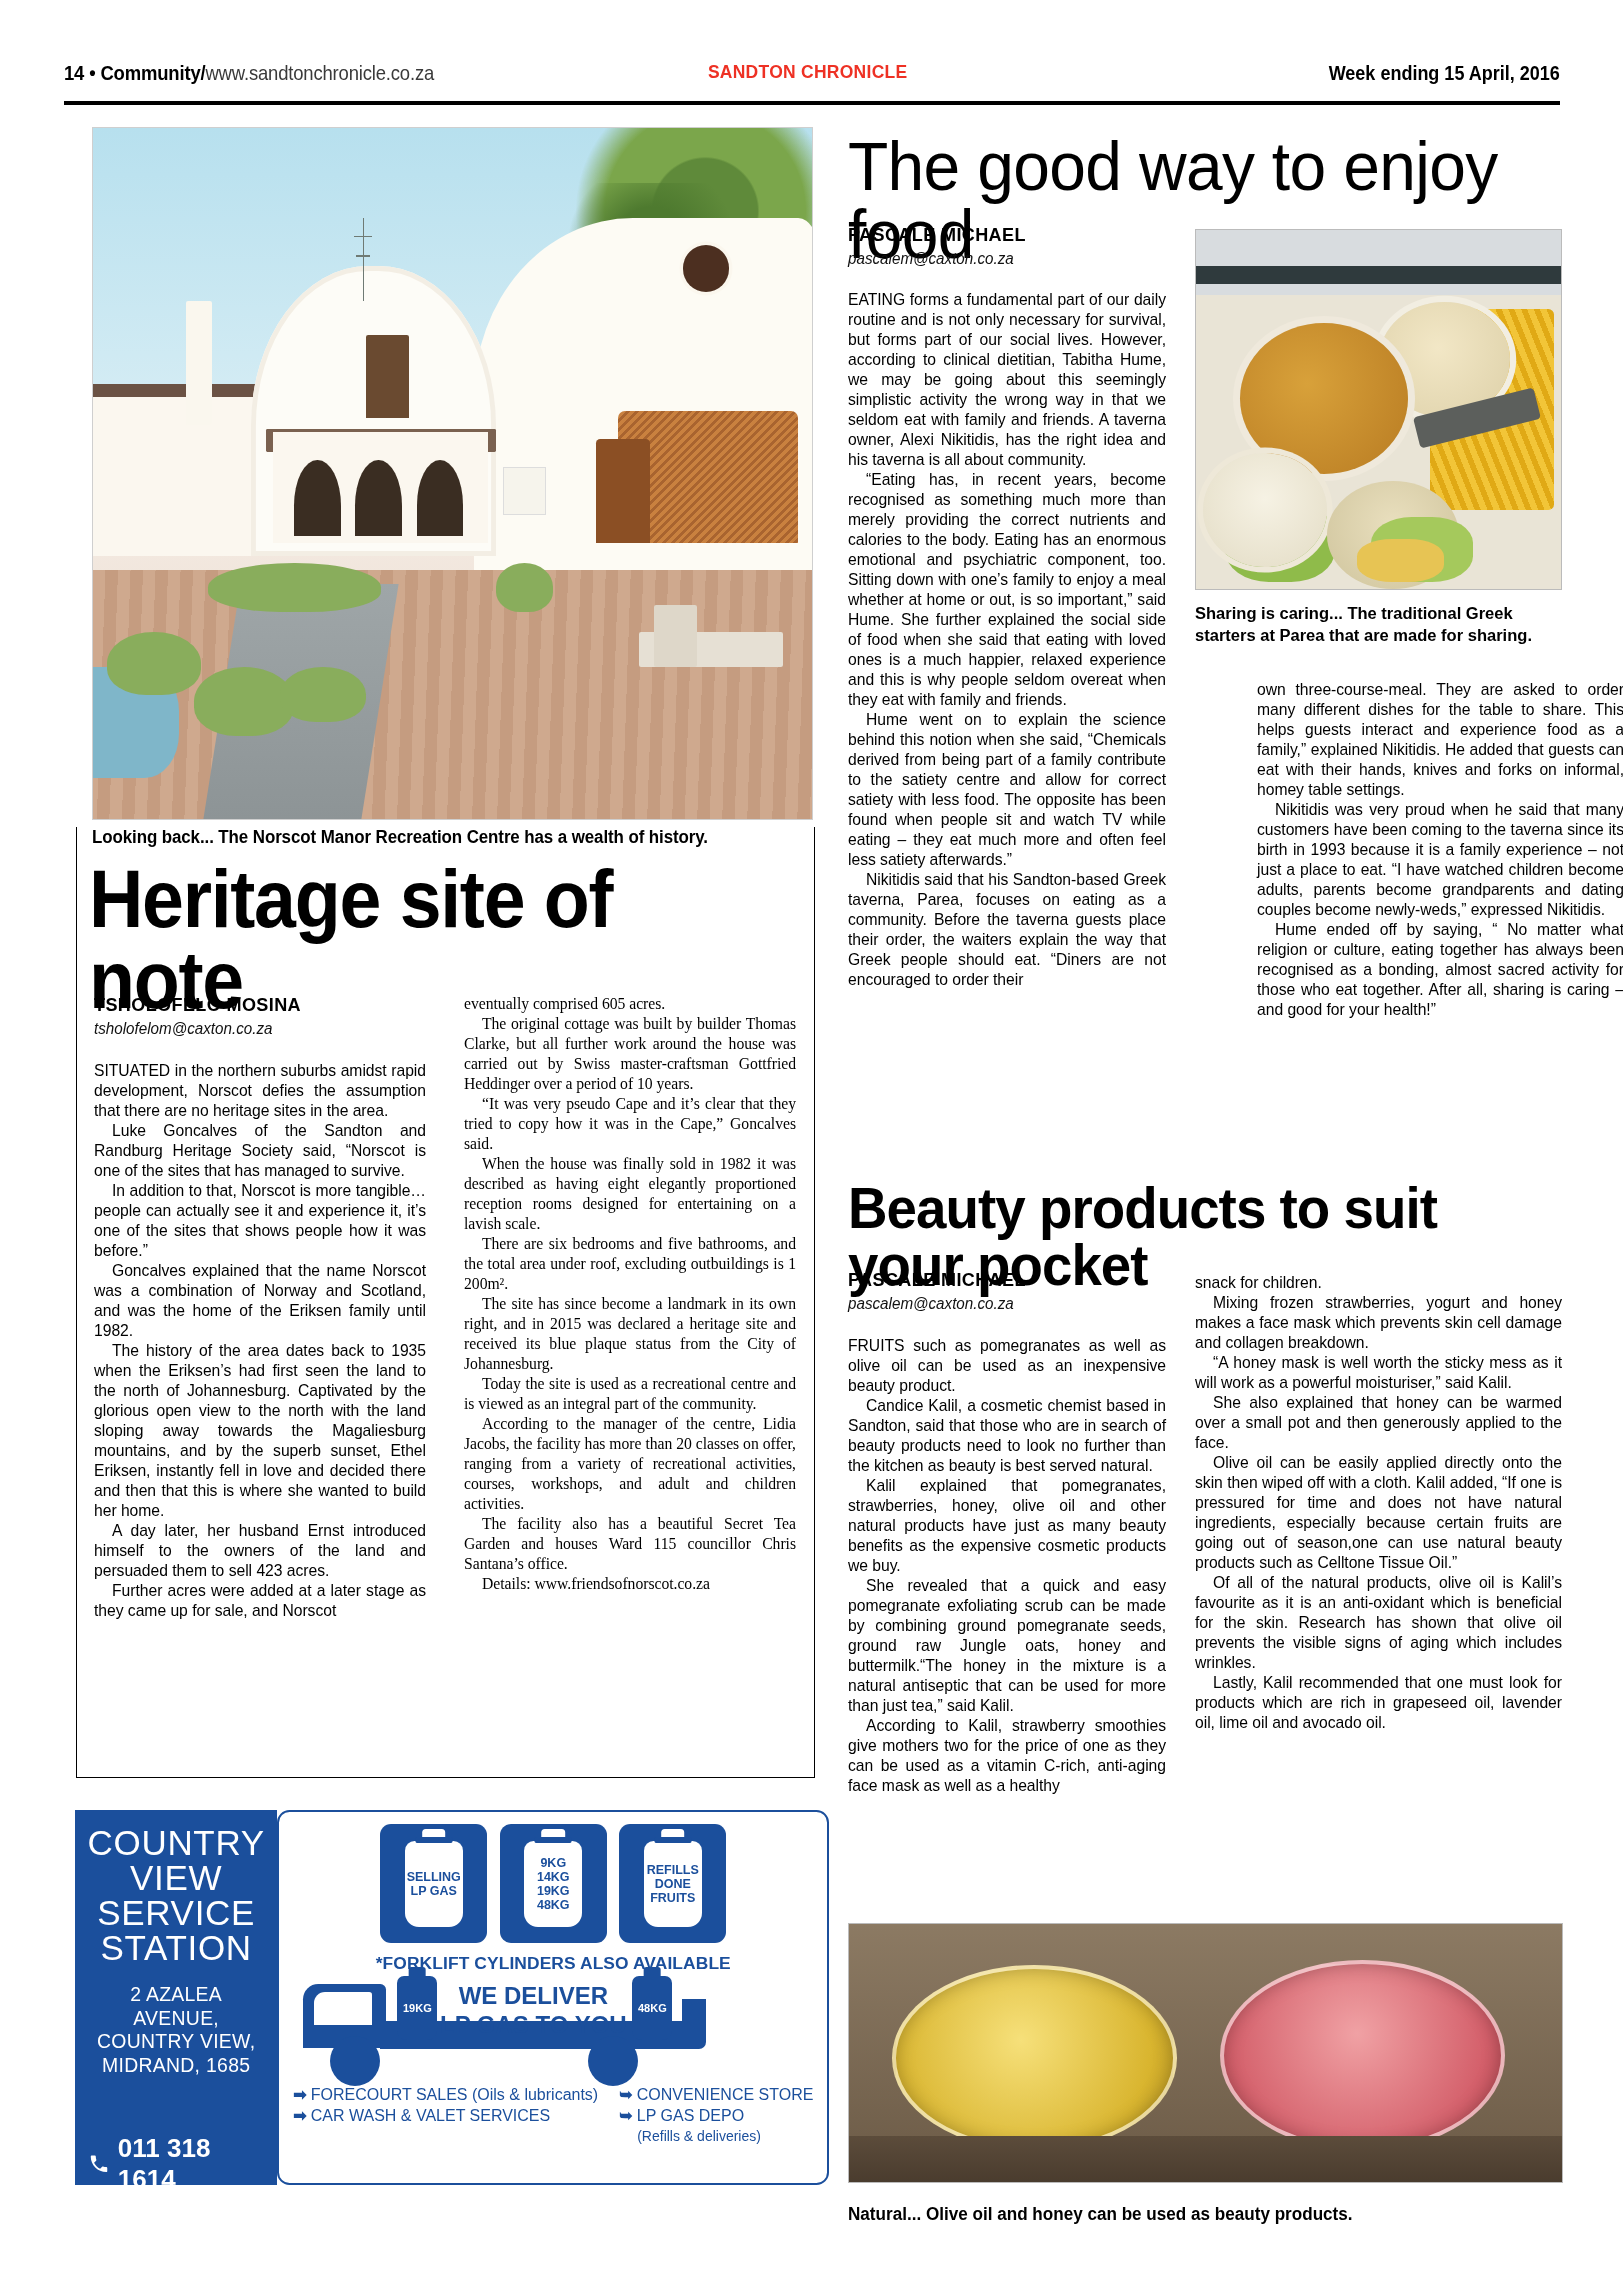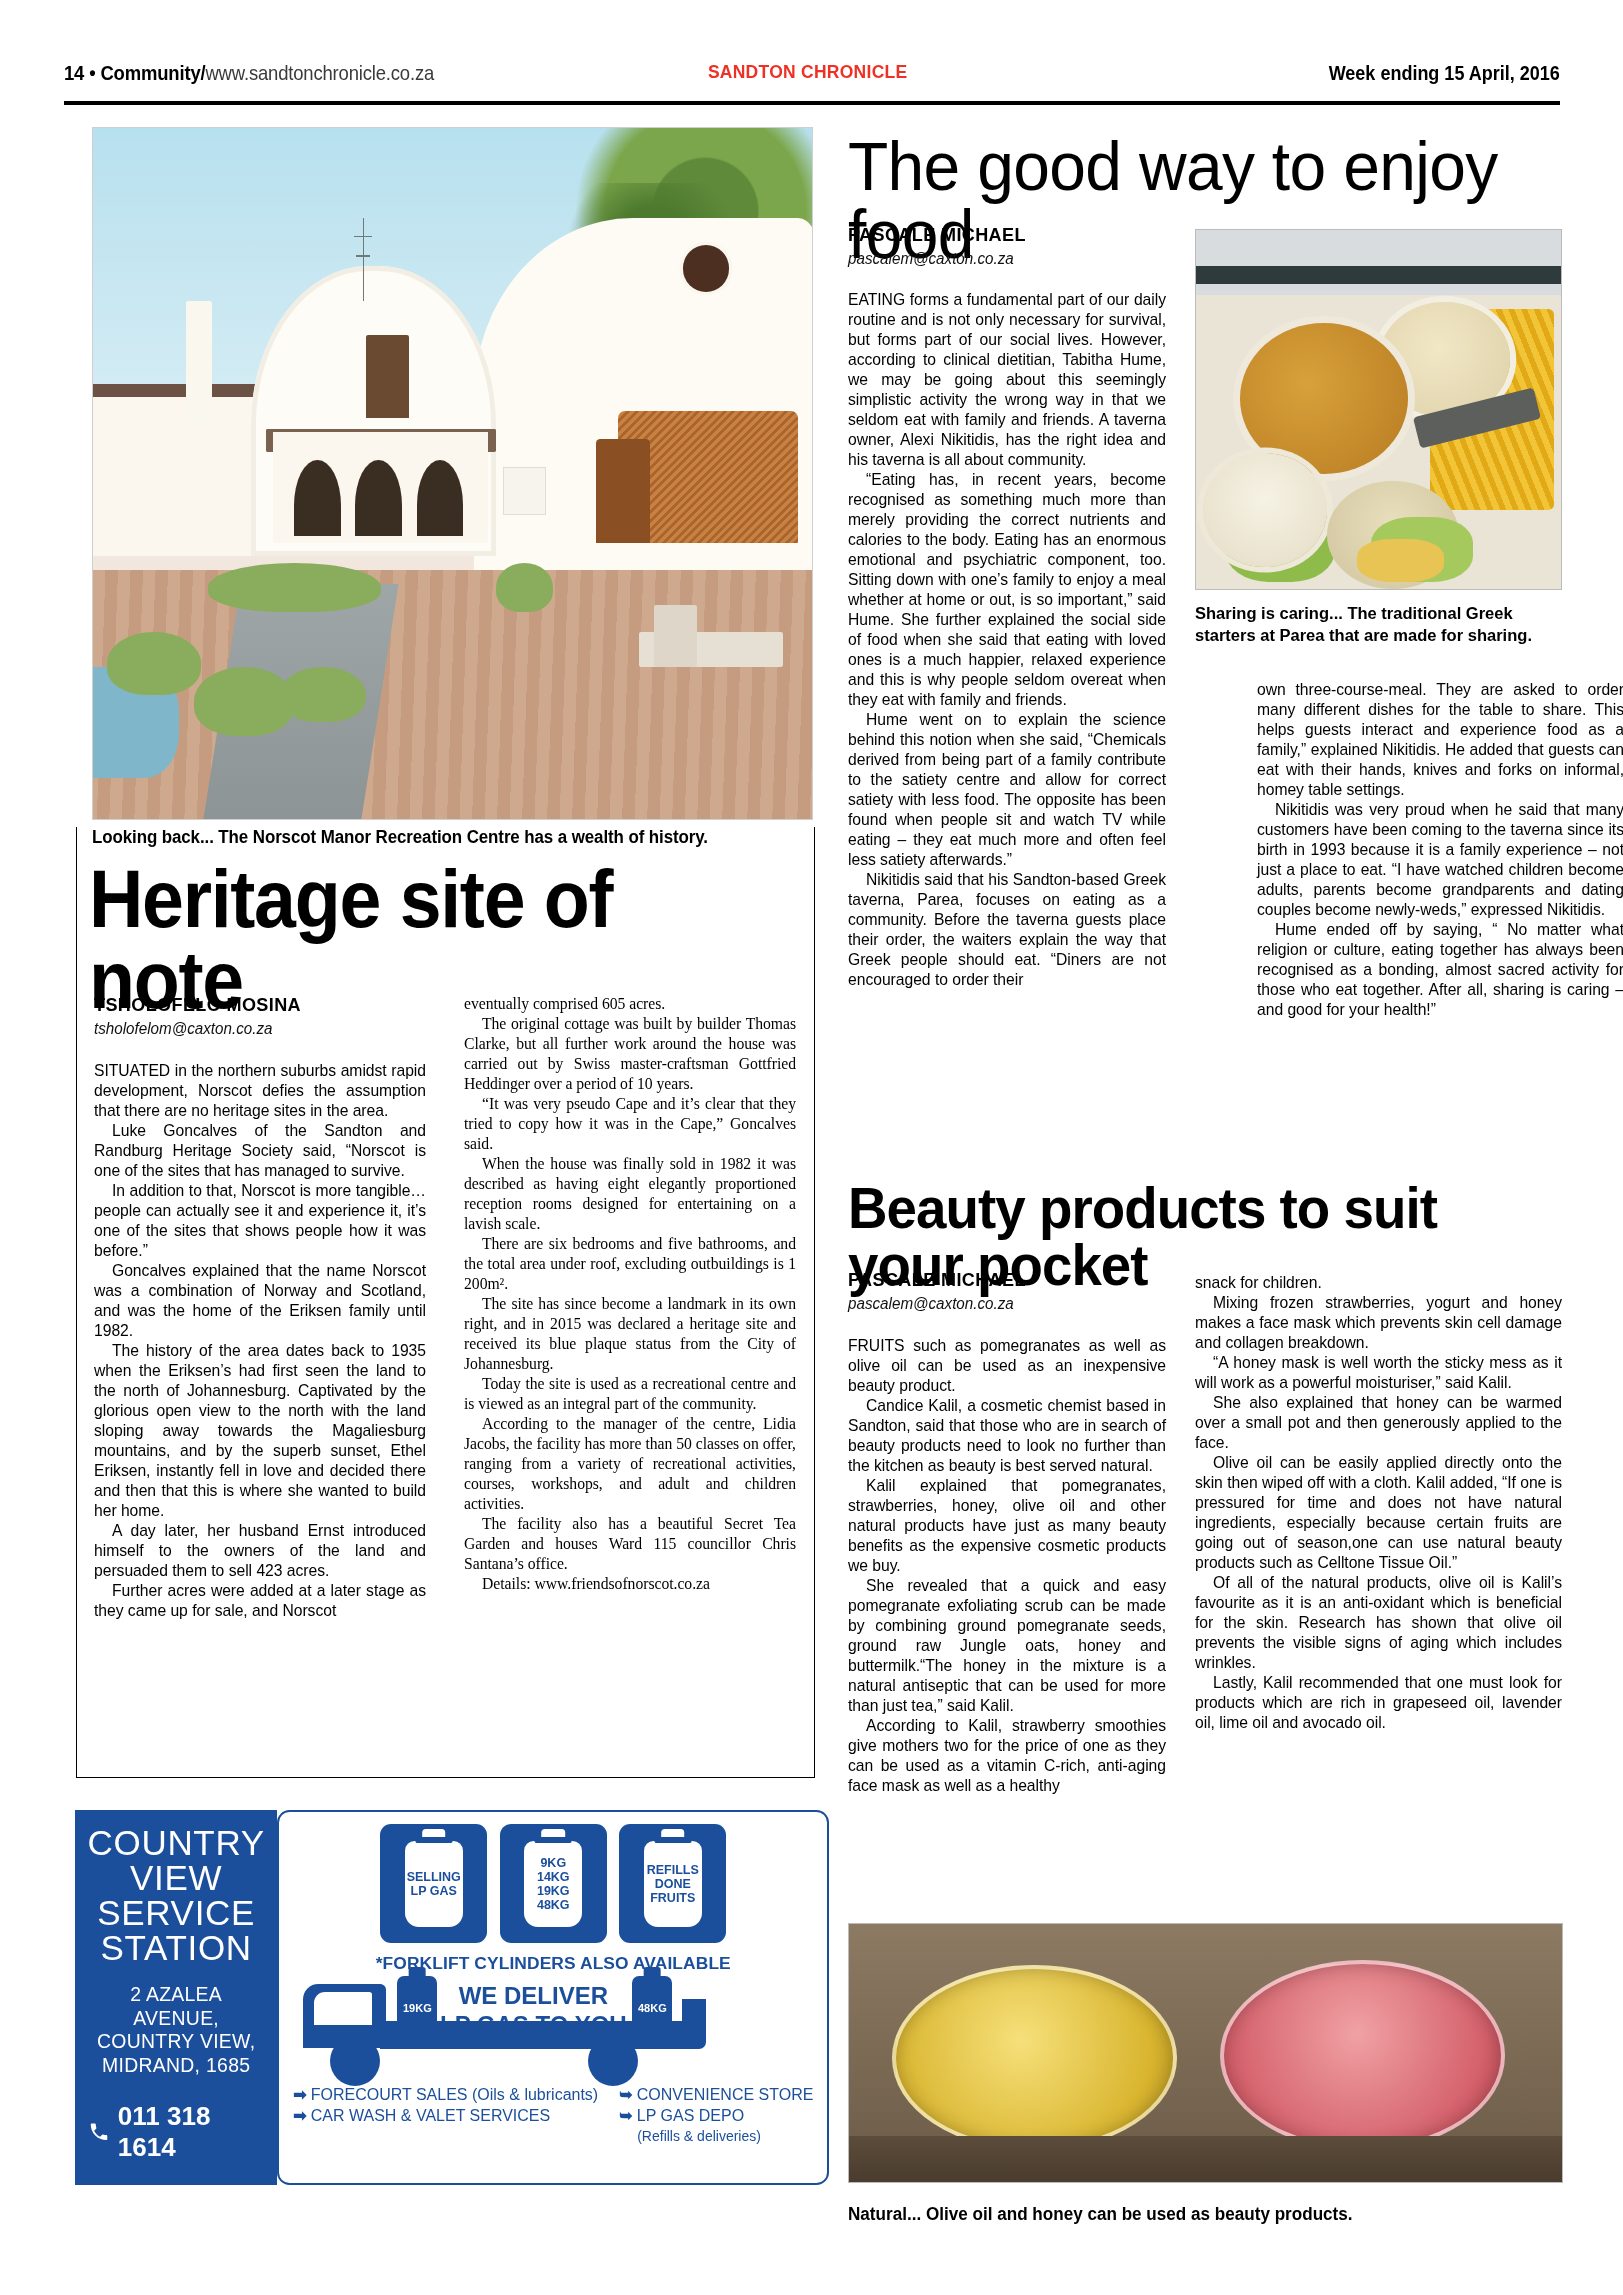--- a/index.html
+++ b/index.html
@@ -230,21 +230,21 @@
   }
   .ad-title {
     font-weight:400; font-size:35px; line-height:35px; text-align:center;
     letter-spacing:0.7px;
   }
   .ad-addr {
     margin-top:18px; font-size:19.4px; line-height:23.6px; text-align:center;
     letter-spacing:0.3px;
   }
   .ad-divider{width:88%;height:2.1px;background:#dce6f4;margin:15.3px 0 8.3px;}
-  .ad-phone{display:flex;align-items:center;gap:8.3px;font-size:26px;font-weight:700;}
+  .ad-phone{display:flex;align-items:center;gap:8.3px;font-size:26px;font-weight:700;margin-top:32px;}
   .ad-phone svg{width:23.6px;height:23.6px;fill:#fff;}
   .ad-contact{margin-top:5.6px;font-size:17.4px;line-height:21.5px;align-self:flex-start;padding-left:11px;}
   .ad-contact .lbl{display:inline-block;width:83px;}
 
   .ad-right{
     flex:1; background:#ffffff; border:2.8px solid #1b4f9c; border-radius:12.5px;
     border-left-width:2.8px; padding:9.7px 11px 7px; position:relative;
   }
   .cyl-row{display:flex;gap:12.5px;justify-content:center;margin-top:2.8px;}
   .cyl-box{
@@ -362,21 +362,21 @@
       <p>Further acres were added at a later stage as they came up for sale, and Norscot</p>
     </div>
   <div class="col" id="heritage-col-2">
       <p class="first">eventually comprised 605 acres.</p>
       <p>The original cottage was built by builder Thomas Clarke, but all further work around the house was carried out by Swiss master-craftsman Gottfried Heddinger over a period of 10 years.</p>
       <p>“It was very pseudo Cape and it’s clear that they tried to copy how it was in the Cape,” Goncalves said.</p>
       <p>When the house was finally sold in 1982 it was described as having eight elegantly proportioned reception rooms designed for entertaining on a lavish scale.</p>
       <p>There are six bedrooms and five bathrooms, and the total area under roof, excluding outbuildings is 1 200m².</p>
       <p>The site has since become a landmark in its own right, and in 2015 was declared a heritage site and received its blue plaque status from the City of Johannesburg.</p>
       <p>Today the site is used as a recreational centre and is viewed as an integral part of the community.</p>
-      <p>According to the manager of the centre, Lidia Jacobs, the facility has more than 50 classes on offer, ranging from a variety of recreational activities, courses, workshops, and adult and children activities.</p>
+      <p>According to the manager of the centre, Lidia Jacobs, the facility has more than 20 classes on offer, ranging from a variety of recreational activities, courses, workshops, and adult and children activities.</p>
       <p>The facility also has a beautiful Secret Tea Garden and houses Ward 115 councillor Chris Santana’s office.</p>
       <p>Details: www.friendsofnorscot.co.za</p>
     </div>
 
   <div class="vline" style="left:76px; top:827px; height:951px;"></div>
   <div class="vline" style="left:814px; top:827px; height:951px;"></div>
   <div class="hline" style="left:76px; top:1777px; width:739px;"></div>
 
   <div class="head-food">The good way to enjoy food</div>
 

